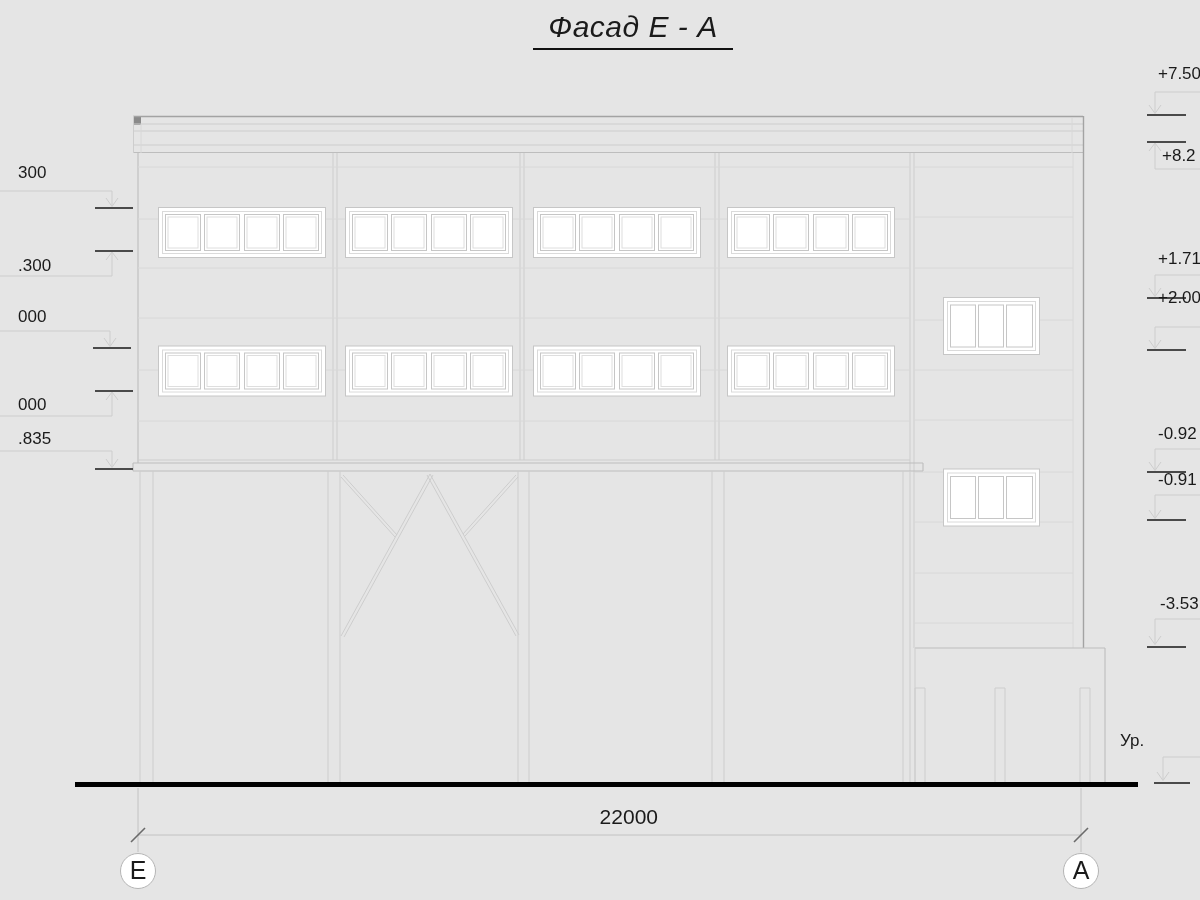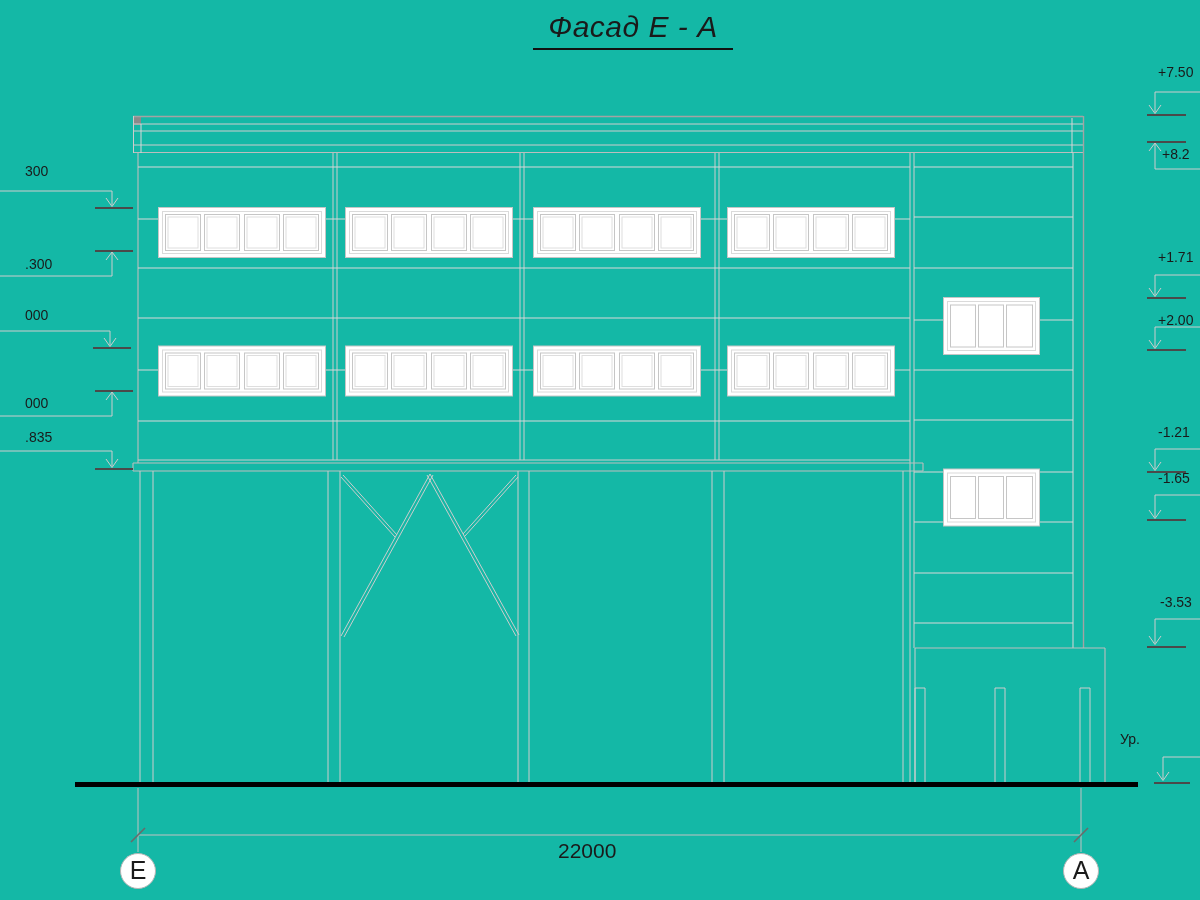--- a/index.html
+++ b/index.html
@@ -1,32 +1,32 @@
 <!DOCTYPE html>
 <html><head>
 <meta charset="utf-8">
 <style>
   html,body{margin:0;padding:0;background:#ffffff;}
-  .page{position:relative;width:1200px;height:900px;overflow:hidden;background:#14b8a6;
+  .page{position:relative;width:1200px;height:900px;overflow:hidden;background:#e5e5e5;
         font-family:"Liberation Sans", sans-serif;color:#1a1a1a;}
   svg{position:absolute;left:0;top:0;}
   svg line, svg path{stroke:#cdcdcd;stroke-width:1;fill:none;}
   svg .ol{stroke:#a3a3a3;stroke-width:1.4;}
   svg .md{stroke:#bdbdbd;stroke-width:1.1;}
   svg .lt{stroke:#d8d8d8;}
   svg .lvl{stroke:#4a4a4a;stroke-width:2;}
   svg .tick{stroke:#6a6a6a;stroke-width:1.6;}
   svg .ground{stroke:#000;stroke-width:5;}
   svg .dim{stroke:#c2c2c2;}
   .label{position:absolute;white-space:nowrap;}
   .title{left:533px;top:10px;width:200px;text-align:center;font-size:30px;font-style:italic;
          border-bottom:2px solid #111;padding-bottom:4px;letter-spacing:0.5px;}
-  .elev{font-size:14px;}
-  .elev.l{left:15px;padding-left:10px;}
-  .dimtxt{left:558px;top:805px;width:100px;text-align:left;font-size:21px;margin-top:34px;}
+  .elev{font-size:17px;}
+  .elev.l{left:8px;padding-left:10px;}
+  .dimtxt{left:558px;top:805px;width:100px;text-align:right;font-size:21px;}
   .axis{width:40px;text-align:center;font-size:25px;}
 </style>
 </head>
 <body>
 
 <div class="page">
 
 <svg width="1200" height="900" viewBox="0 0 1200 900">
   <defs>
     <symbol id="win4" viewBox="0 0 168 51">
@@ -215,23 +215,23 @@
 
 <div class="label elev l" style="top:163px">300</div>
 <div class="label elev l" style="top:256px">.300</div>
 <div class="label elev l" style="top:307px">000</div>
 <div class="label elev l" style="top:395px">000</div>
 <div class="label elev l" style="top:429px">.835</div>
 
 <div class="label elev" style="left:1158px;top:64px">+7.50</div>
 <div class="label elev" style="left:1162px;top:146px">+8.2</div>
 <div class="label elev" style="left:1158px;top:249px">+1.71</div>
-<div class="label elev" style="left:1158px;top:312px">+2.00</div>
-<div class="label elev" style="left:1158px;top:424px">-1.21</div>
-<div class="label elev" style="left:1158px;top:470px">-1.65</div>
+<div class="label elev" style="left:1158px;top:288px">+2.00</div>
+<div class="label elev" style="left:1158px;top:424px">-0.92</div>
+<div class="label elev" style="left:1158px;top:470px">-0.91</div>
 <div class="label elev" style="left:1160px;top:594px">-3.53</div>
 <div class="label elev" style="left:1120px;top:731px">Ур.</div>
 
 <div class="label dimtxt">22000</div>
 
 <div class="label axis" style="left:118px;top:856px">Е</div>
 <div class="label axis" style="left:1061px;top:856px">А</div>
 
 </div>
 

